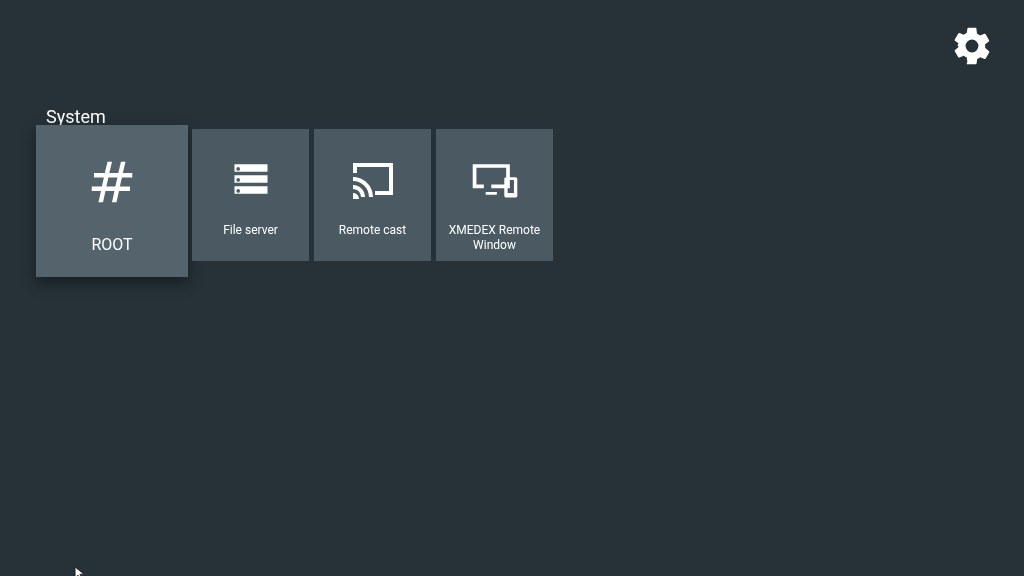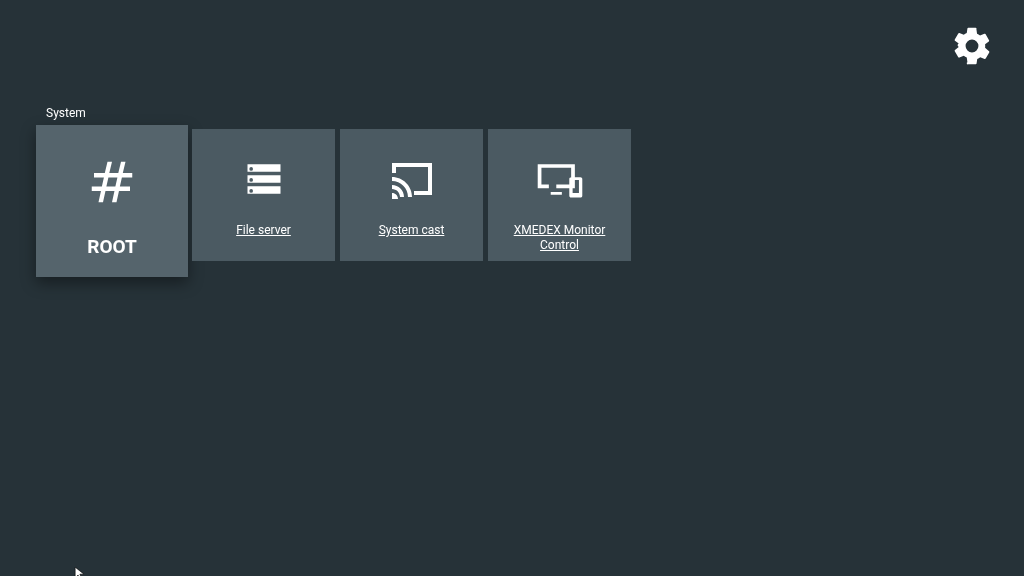--- a/index.html
+++ b/index.html
@@ -1,27 +1,27 @@
 <!DOCTYPE html>
 <html><head>
 <meta charset="utf-8">
 <style>
   html,body{margin:0;padding:0;width:1024px;height:576px;background:#263238;font-family:Roboto,Arial,sans-serif;overflow:hidden;color:#fff;}
   .topbar{position:absolute;top:24px;right:30px;}
   .gear{width:44px;height:44px;fill:#fff;cursor:pointer;}
-  .section-label{position:absolute;top:106px;left:46px;font-size:12px;color:#fff;}
+  .section-label{position:absolute;top:106px;left:46px;font-size:18px;color:#fff;}
   .row{position:absolute;top:129px;left:46px;right:0;display:flex;align-items:flex-start;}
   .tile{background:#4b5a62;margin-right:5px;display:flex;flex-direction:column;align-items:center;justify-content:flex-start;box-sizing:border-box;}
-  .tile.normal{width:143px;height:132px;flex-shrink:0;text-decoration:underline;}
+  .tile.normal{width:117px;height:132px;flex-shrink:0;}
   .tile.selected{width:152px;height:152px;background:#55646c;margin-top:-4px;margin-left:-10px;margin-right:4px;box-shadow:0 6px 14px rgba(0,0,0,0.4);}
   .tile .icon-wrap{flex:0 0 auto;display:flex;align-items:center;justify-content:center;margin-top:22px;height:56px;}
   .tile.selected .icon-wrap{margin-top:26px;height:62px;}
   .tile svg{fill:#fff;}
   .tile .label{font-size:12px;text-align:center;padding:0 6px;line-height:1.25;color:#fff;margin-top:16px;}
-  .tile.selected .label{font-size:19px;margin-top:22px;font-weight:bold;}
+  .tile.selected .label{font-size:16px;margin-top:22px;}
   .cursor{position:absolute;left:74px;top:565px;pointer-events:none;}
   .cursor svg{width:14px;height:14px;fill:#fff;stroke:#000;stroke-width:0.5;}
 </style>
 </head>
 <body>
 
 <div class="topbar">
   <svg class="gear" viewBox="0 0 24 24">
     <path d="M19.14 12.94a7.14 7.14 0 0 0 .06-.94 7.14 7.14 0 0 0-.06-.94l2.03-1.58a.5.5 0 0 0 .12-.64l-1.92-3.32a.5.5 0 0 0-.61-.22l-2.39.96a7.03 7.03 0 0 0-1.62-.94l-.36-2.54A.5.5 0 0 0 14 2h-4a.5.5 0 0 0-.5.42l-.36 2.54c-.58.24-1.12.55-1.62.94l-2.39-.96a.5.5 0 0 0-.61.22L2.6 8.48a.5.5 0 0 0 .12.64l2.03 1.58c-.4.31-.6.63-.6.94s.2.63.6.94L2.72 14.16a.5.5 0 0 0-.12.64l1.92 3.32c.14.24.43.33.61.22l2.39-.96c.5.39 1.04.7 1.62.94l.36 2.54A.5.5 0 0 0 10 22h4a.5.5 0 0 0 .5-.42l.36-2.54c.58-.24 1.12-.55 1.62-.94l2.39.96c.18.11.47.02.61-.22l1.92-3.32a.5.5 0 0 0-.12-.64ZM12 15.5A3.5 3.5 0 1 1 15.5 12 3.5 3.5 0 0 1 12 15.5Z"></path>
   </svg>
@@ -49,31 +49,31 @@
     <div class="label">File server</div>
   </div>
 
 
   <div class="tile normal">
     <div class="icon-wrap">
       <svg width="48" height="40" viewBox="0 0 24 20">
           <path d="M2 2h20v16h-9v-2h7V4H4v3H2Zm0 7v2c4.4 0 8 3.6 8 8h2c0-5.5-4.5-10-10-10Zm0 4v2c2.2 0 4 1.8 4 4h2c0-3.3-2.7-6-6-6Zm0 4v3h3c0-1.7-1.3-3-3-3Z"></path>
         </svg>
     </div>
-    <div class="label">System cast</div>
+    <div class="label">Remote cast</div>
   </div>
 
 
   <div class="tile normal">
     <div class="icon-wrap">
       <svg width="52" height="40" viewBox="0 0 28 20">
           <path d="M2 2h20v13H12v-2h8V4H4v9h4v2H2Zm7 15h6v1.5H9ZM20 9h5c.6 0 1 .4 1 1v9c0 .6-.4 1-1 1h-5c-.6 0-1-.4-1-1v-9c0-.6.4-1 1-1Zm.8 1.5v7h3.4v-7Z"></path>
         </svg>
     </div>
-    <div class="label">XMEDEX Monitor Control</div>
+    <div class="label">XMEDEX Remote Window</div>
   </div>
 
 
 </div>
 
 <div class="cursor">
   <svg viewBox="0 0 12 12">
       <path d="M1 1 1 10 3.5 7.8 5 11 6.5 10.3 5 7 8.5 7Z"></path>
     </svg>
 </div>

